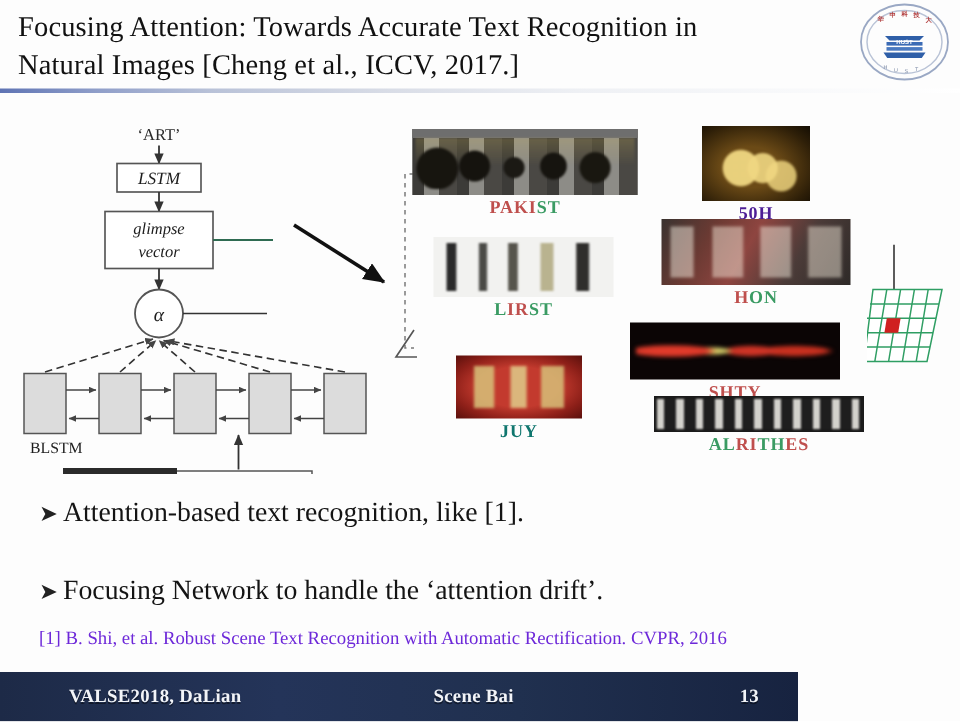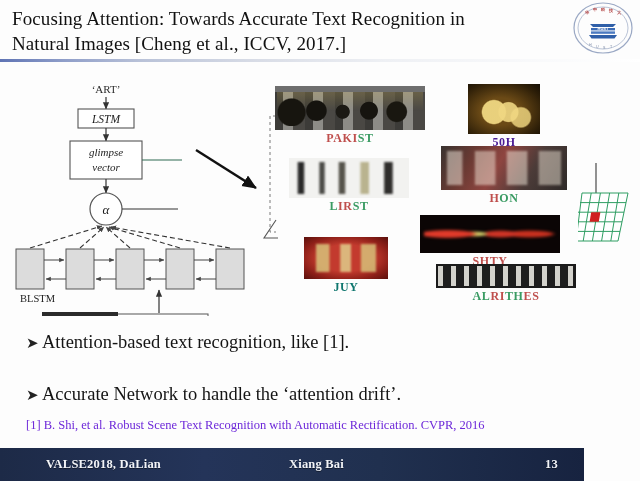--- a/index.html
+++ b/index.html
@@ -212,21 +212,21 @@
     font-family: "Liberation Serif", serif;
     font-size: 12.5px;
     color: #6d28d9;
     white-space: nowrap;
   }
 
   
   .footer {
     position: absolute;
     left: 0; bottom: 0;
-    width: 584px; height: 33px;
+    width: 532px; height: 33px;
     background: linear-gradient(to right, #1d2a47 0%, #243459 35%, #20304f 65%, #172340 100%);
     text-align: right;
   }
   .footer .f-text {
     position: absolute;
     color: #f2f4f8;
     font-family: "Liberation Serif", serif;
     font-weight: bold;
     font-size: 12.5px;
     top: 9px;
@@ -414,25 +414,25 @@
     <path d="M13.2 49.2 L22.4 49.2 L20.8 58.8 L11.6 58.8 Z" fill="#d02020"></path>
   </svg>
 
   <div class="bullets">
     <div class="bullet b1">
       <span class="marker">➤</span>
       <span>Attention-based text recognition, like [1].</span>
     </div>
     <div class="bullet b2">
       <span class="marker">➤</span>
-      <span>Accurate Network to handle the ‘attention drift’.</span>
+      <span>Focusing Network to handle the ‘attention drift’.</span>
     </div>
   </div>
 
   <div class="reference">[1] B. Shi, et al. Robust Scene Text Recognition with Automatic Rectification. CVPR, 2016</div>
 
   <div class="footer">
     <span class="f-text f-left">VALSE2018, DaLian</span>
-    <span class="f-text f-center">Xiang Bai</span>
+    <span class="f-text f-center">Scene Bai</span>
     <span class="f-text f-right">13</span>
   </div>
 
 </div>
 
 </body></html>

